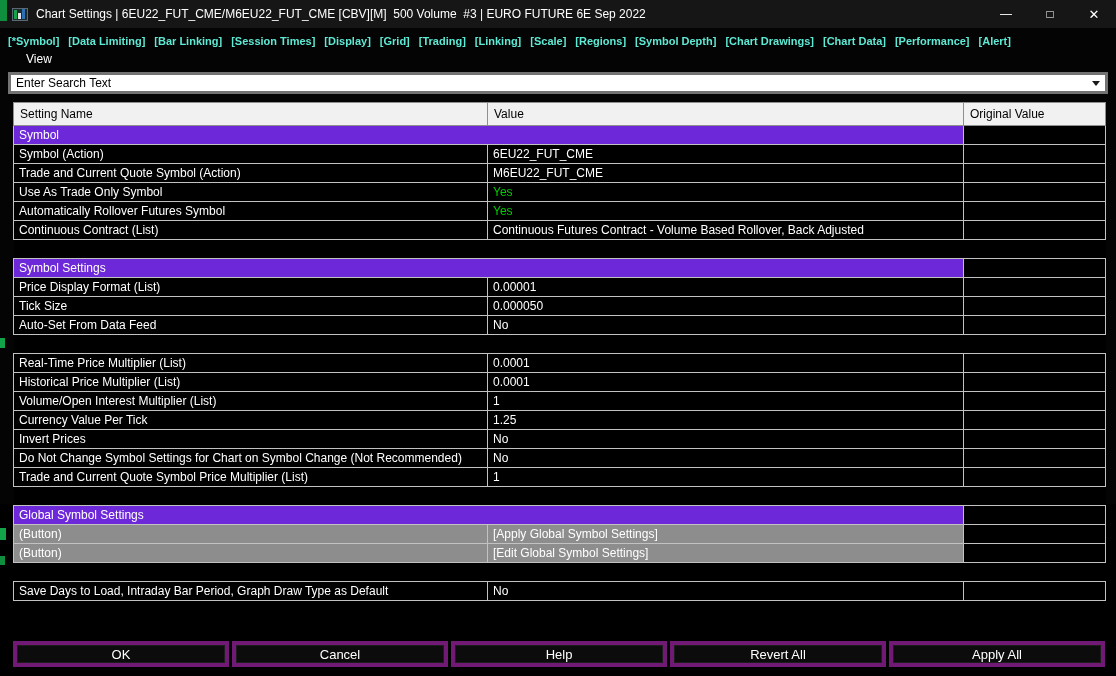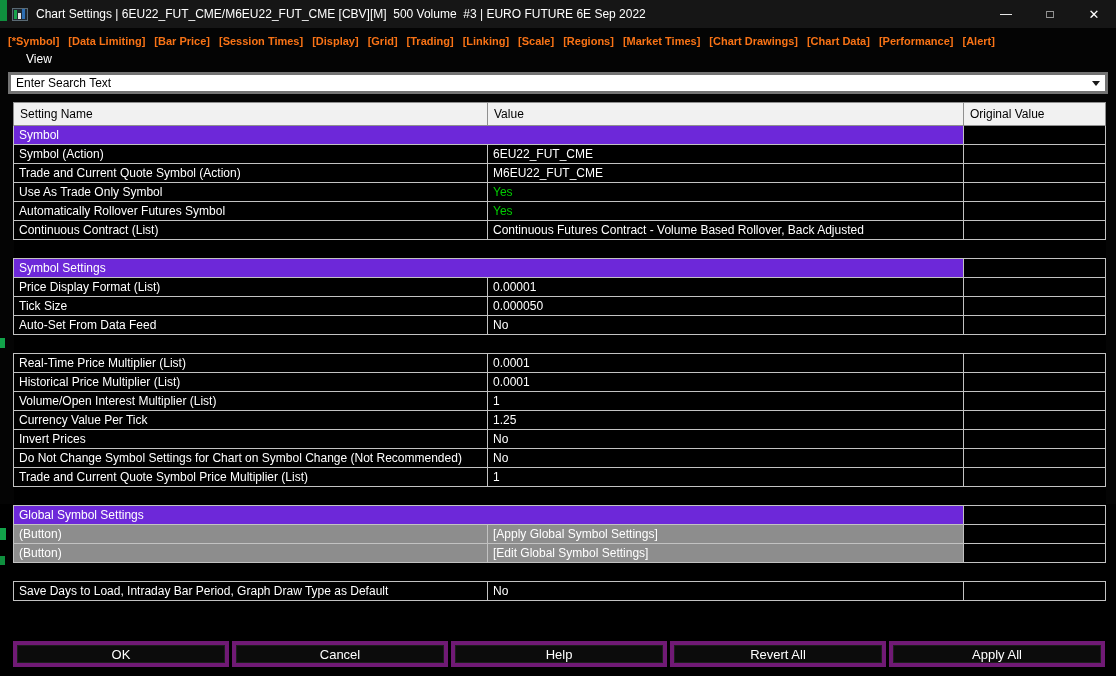--- a/index.html
+++ b/index.html
@@ -18,21 +18,21 @@
   .app-icon i:nth-child(3){ height:10px; background:#2d6fb3; }
   .title-text { font-size:12px; white-space:pre; }
   .win-controls { position:absolute; right:0; top:0; height:28px; display:flex; }
   .winbtn { width:44px; height:28px; display:flex; align-items:center; justify-content:center;
             color:#fff; font-size:12px; cursor:default; }
   .winbtn.close { font-size:13px; }
 
   
   .tab-bar { position:absolute; left:0; top:30px; width:1116px; height:21px;
              display:flex; align-items:center; gap:9px; padding-left:8px;
-             color:#f97316; white-space:nowrap; overflow:hidden; }
+             color:#5eead4; white-space:nowrap; overflow:hidden; }
   .tab { font-size:11px; font-weight:700; }
 
   
   .view-menu { position:absolute; left:14px; top:52px; height:18px; color:#fff; font-size:12px;margin-left:12px; }
 
   
   .search-combo { position:absolute; left:8px; top:72px; width:1100px; height:22px;
                   background:#fff; border:3px solid #737373; display:flex; align-items:center; }
   .search-text { flex:1; font-size:12px; color:#000; padding-left:5px; }
   .search-drop { width:18px; height:100%; display:flex; align-items:center; justify-content:center; }
@@ -76,29 +76,29 @@
     <div class="win-controls" id="win-controls">
         <span class="winbtn">—</span>
         <span class="winbtn">□</span>
         <span class="winbtn close">✕</span>
       </div>
   </div>
 
   <div class="tab-bar" id="tab-bar">
       <span class="tab">[*Symbol]</span>
       <span class="tab">[Data Limiting]</span>
-      <span class="tab">[Bar Price]</span>
+      <span class="tab">[Bar Linking]</span>
       <span class="tab">[Session Times]</span>
       <span class="tab">[Display]</span>
       <span class="tab">[Grid]</span>
       <span class="tab">[Trading]</span>
       <span class="tab">[Linking]</span>
       <span class="tab">[Scale]</span>
       <span class="tab">[Regions]</span>
-      <span class="tab">[Market Times]</span>
+      <span class="tab">[Symbol Depth]</span>
       <span class="tab">[Chart Drawings]</span>
       <span class="tab">[Chart Data]</span>
       <span class="tab">[Performance]</span>
       <span class="tab">[Alert]</span>
     </div>
 
   <div class="view-menu">View</div>
 
   <div class="search-combo">
     <span class="search-text">Enter Search Text</span>

